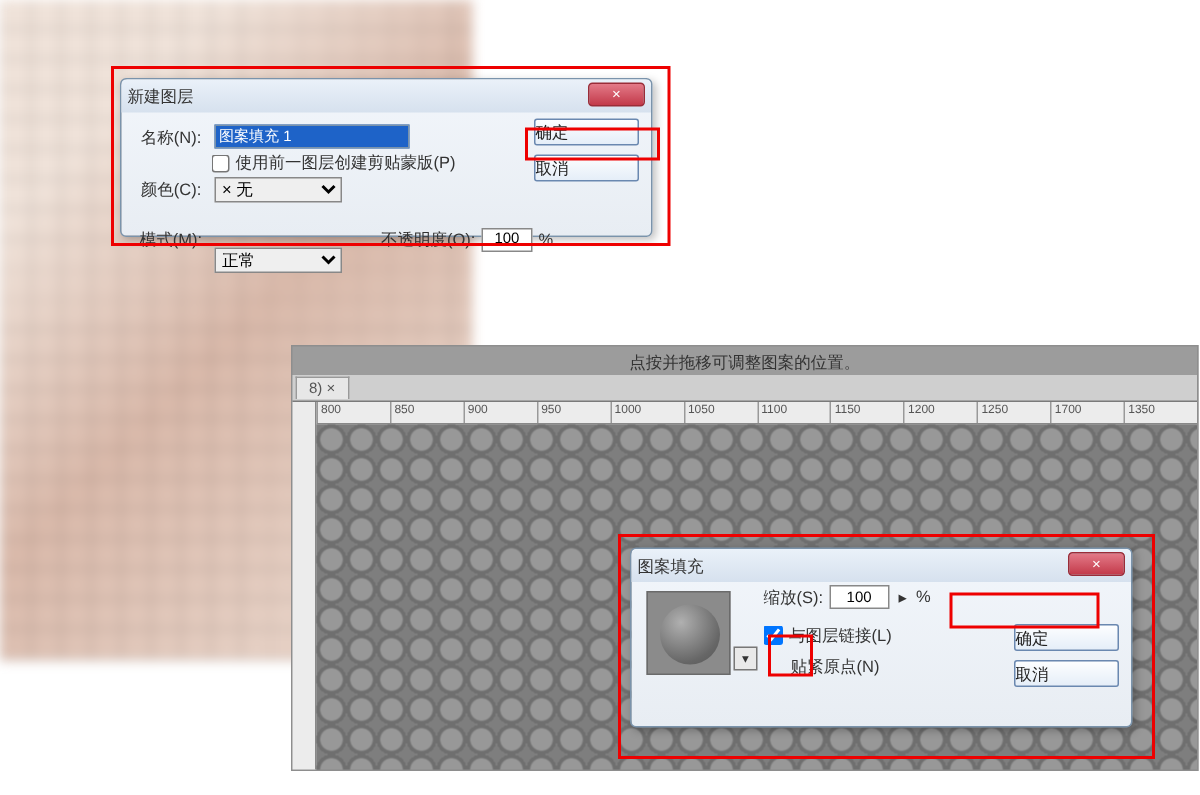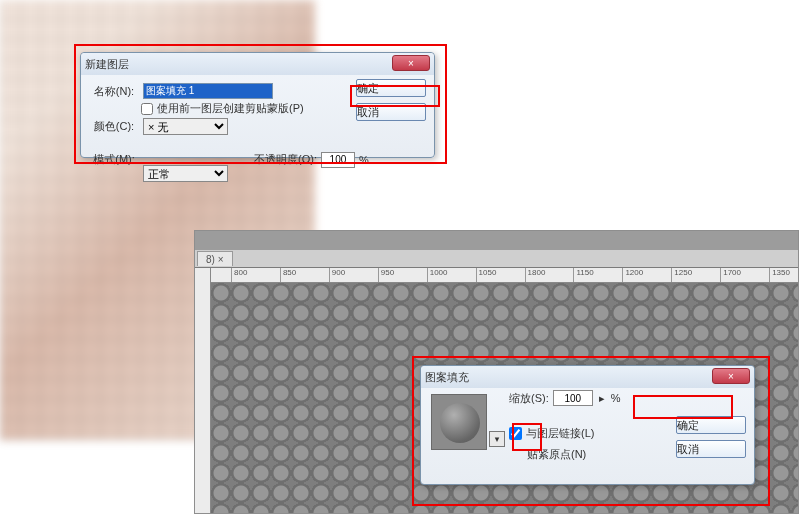--- a/index.html
+++ b/index.html
@@ -34,21 +34,21 @@
   #dlg1 .mode-sel { width:85px;margin-top:28px; }
   #dlg1 .op-input { width:34px; height:16px; border:1px solid #888; text-align:center; font-size:10px;}
   #dlg1 .btns { position:absolute; right:8px; top:26px; display:flex; flex-direction:column; gap:6px; }
 
   
   .workspace { position:absolute; left:194px; top:230px; width:605px; height:284px; border:1px solid #8e8e8e; background:#9c9c9c; }
   .ws-info { position:absolute; top:3px; left:0; width:100%; text-align:center; font-size:11px; color:#333; background:transparent; }
   .tabbar { position:absolute; top:19px; left:0; height:18px; background:#cfcfcf; border-bottom:1px solid #7a7a7a; width:100%; }
   .tab { position:absolute; left:2px; top:1px; height:15px; padding:0 8px; background:#e7e7e7; border:1px solid #999; border-bottom:none; font-size:10px; color:#555; display:flex; align-items:center; gap:4px; }
   .ruler-h { position:absolute; top:37px; left:16px; right:0; height:15px; background:#ececec; border-bottom:1px solid #888; font-size:8px; color:#555; display:flex; }
-  .ruler-h span{width:54px;padding-left:2px;border-left:1px solid #999;margin-left:20px;}
+  .ruler-h span{width:54px;padding-left:2px;border-left:1px solid #999;}
   .ruler-v { position:absolute; left:0; top:37px; bottom:0; width:16px; background:#ececec; border-right:1px solid #888; }
   .canvas { position:absolute; left:16px; top:52px; right:0; bottom:0; background:#7e7e7e;
     background-image: radial-gradient(circle at 10px 10px, #989898 7px, #6f6f6f 8px 10px, transparent 10px);
     background-size: 20px 20px; }
 
   
   #dlg2 { left: 420px; top: 365px; width: 335px; height: 120px; }
   #dlg2 .body { padding:8px; font-size:11px; color:#333; position:relative; height:88px;}
   #dlg2 .swatch { position:absolute; left:10px; top:6px; width:56px; height:56px; border:1px solid #6a6a6a; background:#8b8b8b; }
   #dlg2 .swatch-in { position:absolute; left:8px; top:8px; width:40px; height:40px; border-radius:50%; background:radial-gradient(circle at 35% 30%, #b0b0b0,#666 70%, #555);}
@@ -62,33 +62,34 @@
 </style>
 </head>
 <body>
 
 <div class="bg-face">
   <div class="skin"></div>
   <div class="pixelate"></div>
 </div>
 
 <div class="workspace">
+  <div class="ws-info">点按并拖移可调整图案的位置。</div>
   <div class="tabbar">
     <div class="tab">
       <span>8) ×</span>
     </div>
   </div>
   <div class="ruler-h">
     <span>800</span>
     <span>850</span>
     <span>900</span>
     <span>950</span>
     <span>1000</span>
     <span>1050</span>
-    <span>1800</span>
+    <span>1100</span>
     <span>1150</span>
     <span>1200</span>
     <span>1250</span>
     <span>1700</span>
     <span>1350</span>
   </div>
   <div class="ruler-v"></div>
   <div class="canvas"></div>
 </div>
 
@@ -143,21 +144,21 @@
     </div>
   </div>
   <div class="body">
     <div class="swatch">
       <div class="swatch-in"></div>
     </div>
     <div class="swatch-dd">
         <span>▾</span>
       </div>
     <div class="fields">
-      <div class="row" style="margin-bottom:20px;">
+      <div class="row" style="margin-bottom:10px;">
         <span>缩放(S):</span>
         <input class="scale-in" value="100" style="">
         <span style="display:inline-block;width:10px;text-align:center;">▸</span>
         <span>%</span>
       </div>
       <div class="row" style="margin-bottom:6px;align-items:center;">
         <input type="checkbox" checked="" style="">
         <span>与图层链接(L)</span>
       </div>
       <div class="row">

